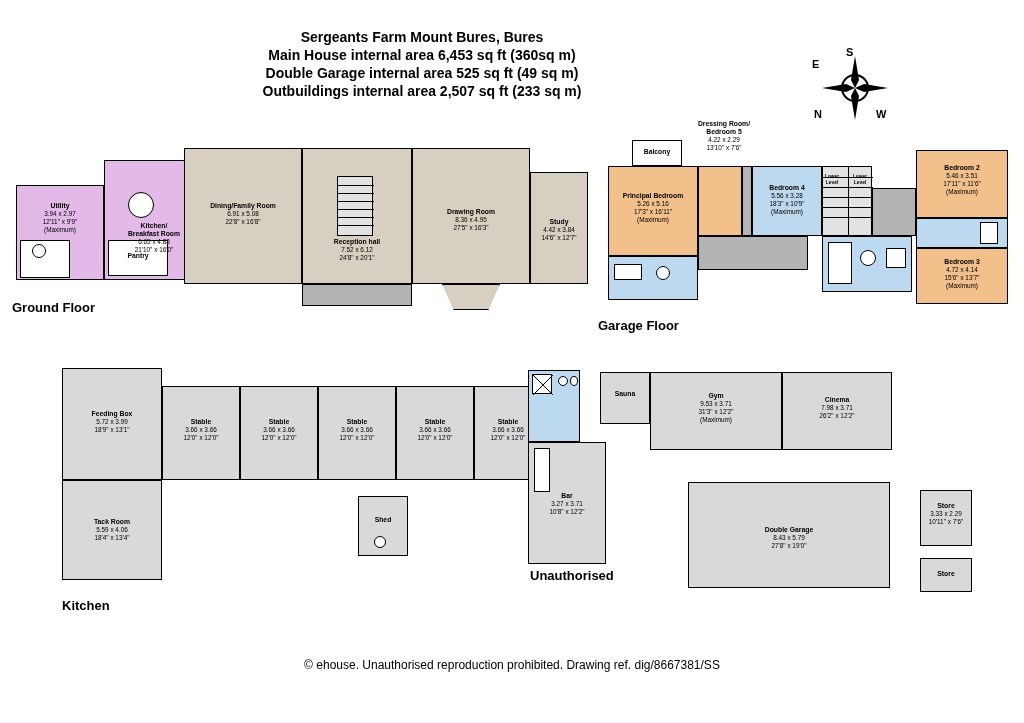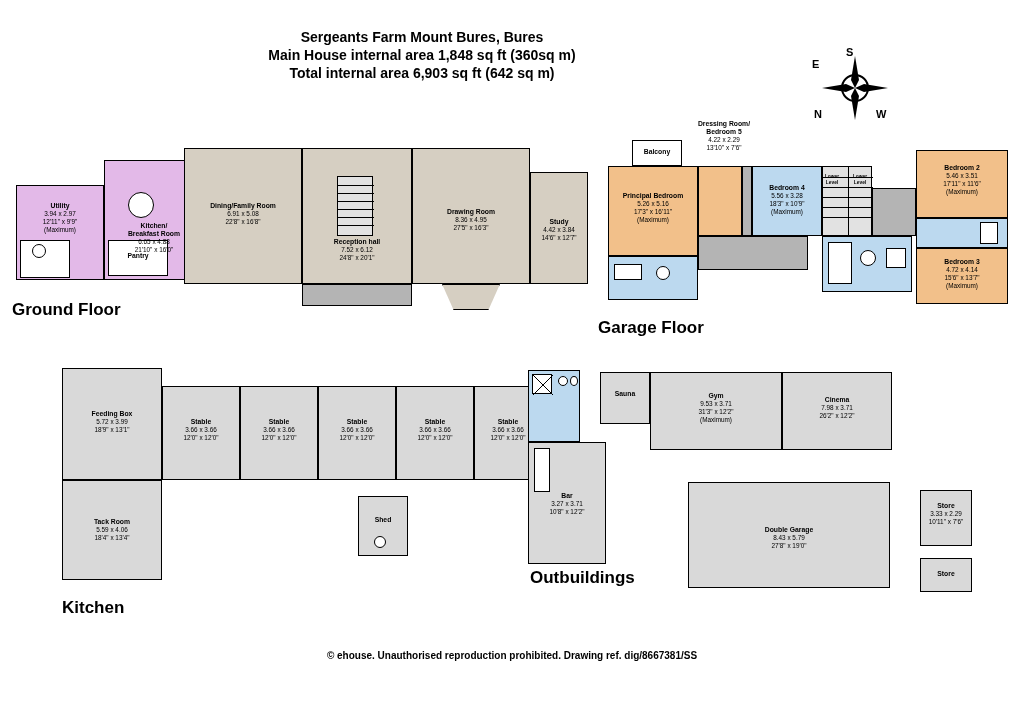--- a/index.html
+++ b/index.html
@@ -11,21 +11,21 @@
     position:relative;
     overflow:hidden;
   }
   .abs{position:absolute;}
   
   #header{left:0;top:28px;width:844px;text-align:center;}
   #header .line{font-size:14px;font-weight:bold;line-height:18px;}
   
   #compass{left:800px;top:48px;width:110px;height:80px;}
   
-  .floor-title{font-size:17px;font-weight:bold;}
+  .floor-title{font-size:13px;font-weight:bold;}
   
   .room{position:absolute;box-sizing:border-box;}
   .lbl{position:absolute;text-align:center;font-size:6.6px;line-height:8px;
        white-space:nowrap;color:#000;}
   .lbl b{font-size:6.8px;font-weight:bold;display:block;}
   .lbl .d{display:block;font-size:6.4px;}
   
   .f-beige{background:#d6cfc2;}
   .f-pink{background:#e3b9e8;}
   .f-grey{background:#d9d9d9;}
@@ -33,32 +33,33 @@
   .f-blue{background:#bcd9ef;}
   .f-orange{background:#f2c08a;}
   .f-mgrey{background:#b4b4b4;}
   .f-white{background:#ffffff;}
   .bordered{border:1.6px solid #000;}
   .thin{border:1px solid #000;}
   
   #footer{left:0;top:648px;width:1024px;text-align:center;}
   #footer .f1{font-size:12.5px;font-weight:bold;letter-spacing:.2px;}
   #footer .f2{font-size:11px;margin-top:5px;}
-  #footer .f3{font-size:10px;margin-top:2px;font-weight:bold;}
+  #footer .f3{font-size:12px;margin-top:10px;}
   
   .stair{position:absolute;background:#000;height:1px;}
   .vstair{position:absolute;background:#000;width:1px;}
 </style>
 </head>
 <body>
 
 <div id="header" class="abs">
   <div class="line">Sergeants Farm Mount Bures, Bures</div>
-  <div class="line">Main House internal area 1,848 sq ft (360sq m)</div>
-  <div class="line">Total internal area 6,903 sq ft (642 sq m)</div>
+  <div class="line">Main House internal area 6,453 sq ft (360sq m)</div>
+  <div class="line">Double Garage internal area 525 sq ft (49 sq m)</div>
+  <div class="line">Outbuildings internal area 2,507 sq ft (233 sq m)</div>
 </div>
 
 <div id="compass" class="abs">
   <svg width="110" height="80" viewBox="0 0 110 80">
     <circle cx="55" cy="40" r="13" fill="none" stroke="#000" stroke-width="2"></circle>
     <polygon points="55,8 59,32 55,40 51,32" fill="#000"></polygon>
     <polygon points="55,72 59,48 55,40 51,48" fill="#000"></polygon>
     <polygon points="22,40 46,44 55,40 46,36" fill="#000"></polygon>
     <polygon points="88,40 64,44 55,40 64,36" fill="#000"></polygon>
   </svg>
@@ -328,17 +329,17 @@
     <b>Store</b>
     <span class="d">3.33 x 2.29</span>
     <span class="d">10'11" x 7'6"</span>
   </div>
 
   <div class="room bordered f-grey" style="left:392px;top:190px;width:52px;height:34px;"></div>
   <div class="lbl" style="left:392px;top:202px;width:52px;">
     <b>Store</b>
   </div>
 </div>
-<div class="abs floor-title" style="left:530px;top:568px;">Outbuildings</div>
+<div class="abs floor-title" style="left:530px;top:568px;">Unauthorised</div>
 
 <div id="footer" class="abs">
   <div class="f3">© ehouse. Unauthorised reproduction prohibited. Drawing ref. dig/8667381/SS</div>
 </div>
 
 </body></html>

